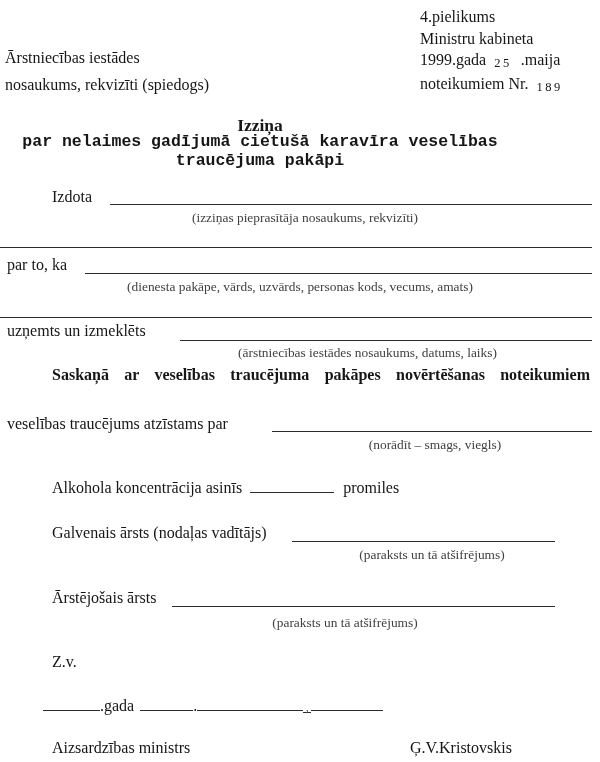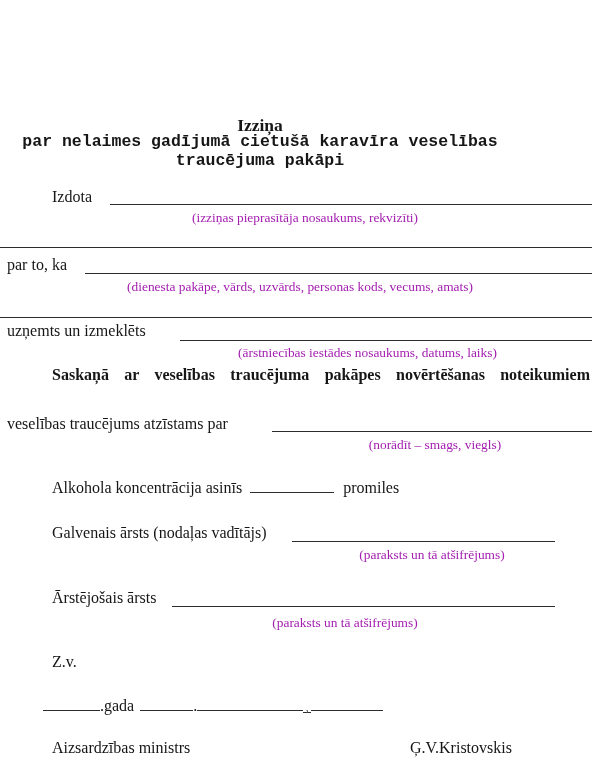--- a/index.html
+++ b/index.html
@@ -3,36 +3,53 @@
 <meta charset="utf-8">
 <style>
   html,body{margin:0;padding:0;background:#ffffff;}
   .page{
     position:relative;width:600px;height:762px;background:#ffffff;
     font-family:"Liberation Serif","DejaVu Serif",serif;color:#161616;
     font-size:16px;overflow:hidden;
   }
   .abs{position:absolute;white-space:nowrap;}
   .rule{position:absolute;height:0;border-bottom:1.6px solid #2c2c2c;}
-  .caption{position:absolute;font-size:13.4px;text-align:center;white-space:nowrap;color:#a21caf;}
+  .caption{position:absolute;font-size:13.4px;text-align:center;white-space:nowrap;color:#404040;}
   .blank{display:inline-block;border-bottom:1.6px solid #2c2c2c;height:13px;vertical-align:baseline;}
   .fill{font-size:12.5px;letter-spacing:2.5px;position:relative;top:2px;}
   .title{position:absolute;left:0;width:520px;text-align:center;font-weight:bold;}
   .hdr{line-height:21.5px;}
   .hdr-left{line-height:27px;}
   .justify{text-align:justify;text-align-last:justify;white-space:normal;}
   .date-mark{display:inline-block;border-bottom:1.6px solid #2c2c2c;height:13px;width:8px;
     font-size:12px;color:#555;text-align:center;line-height:17px;}
 </style>
 </head>
 <body>
 
 <div class="page">
 
+  <div class="abs hdr-left" style="left:5px;top:44px;">
+    <div>Ārstniecības iestādes</div>
+    <div>nosaukums, rekvizīti (spiedogs)</div>
+  </div>
 
+  <div class="abs hdr" style="left:420px;top:6px;">
+    <div>4.pielikums</div>
+    <div>Ministru kabineta</div>
+    <div>
+      <span>1999.gada</span>
+      <span class="fill" style="margin:0 5px 0 4px;">25</span>
+      <span>.maija</span>
+    </div>
+    <div>
+      <span>noteikumiem Nr.</span>
+      <span class="fill" style="margin-left:4px;">189</span>
+    </div>
+  </div>
 
   <div class="title" style="top:115px;font-size:17.5px;">Izziņa</div>
   <div class="title" style="top:132px;font-size:16.5px;font-family:Liberation Mono, monospace;">par nelaimes gadījumā cietušā karavīra veselības traucējuma pakāpi</div>
 
   <div class="abs" style="left:52px;top:188px;">Izdota</div>
   <div class="rule" style="left:110px;top:204px;width:482px;"></div>
   <div class="caption" style="left:150px;top:210px;width:310px;">(izziņas pieprasītāja nosaukums, rekvizīti)</div>
 
   <div class="rule" style="left:0px;top:247px;width:592px;"></div>
 

